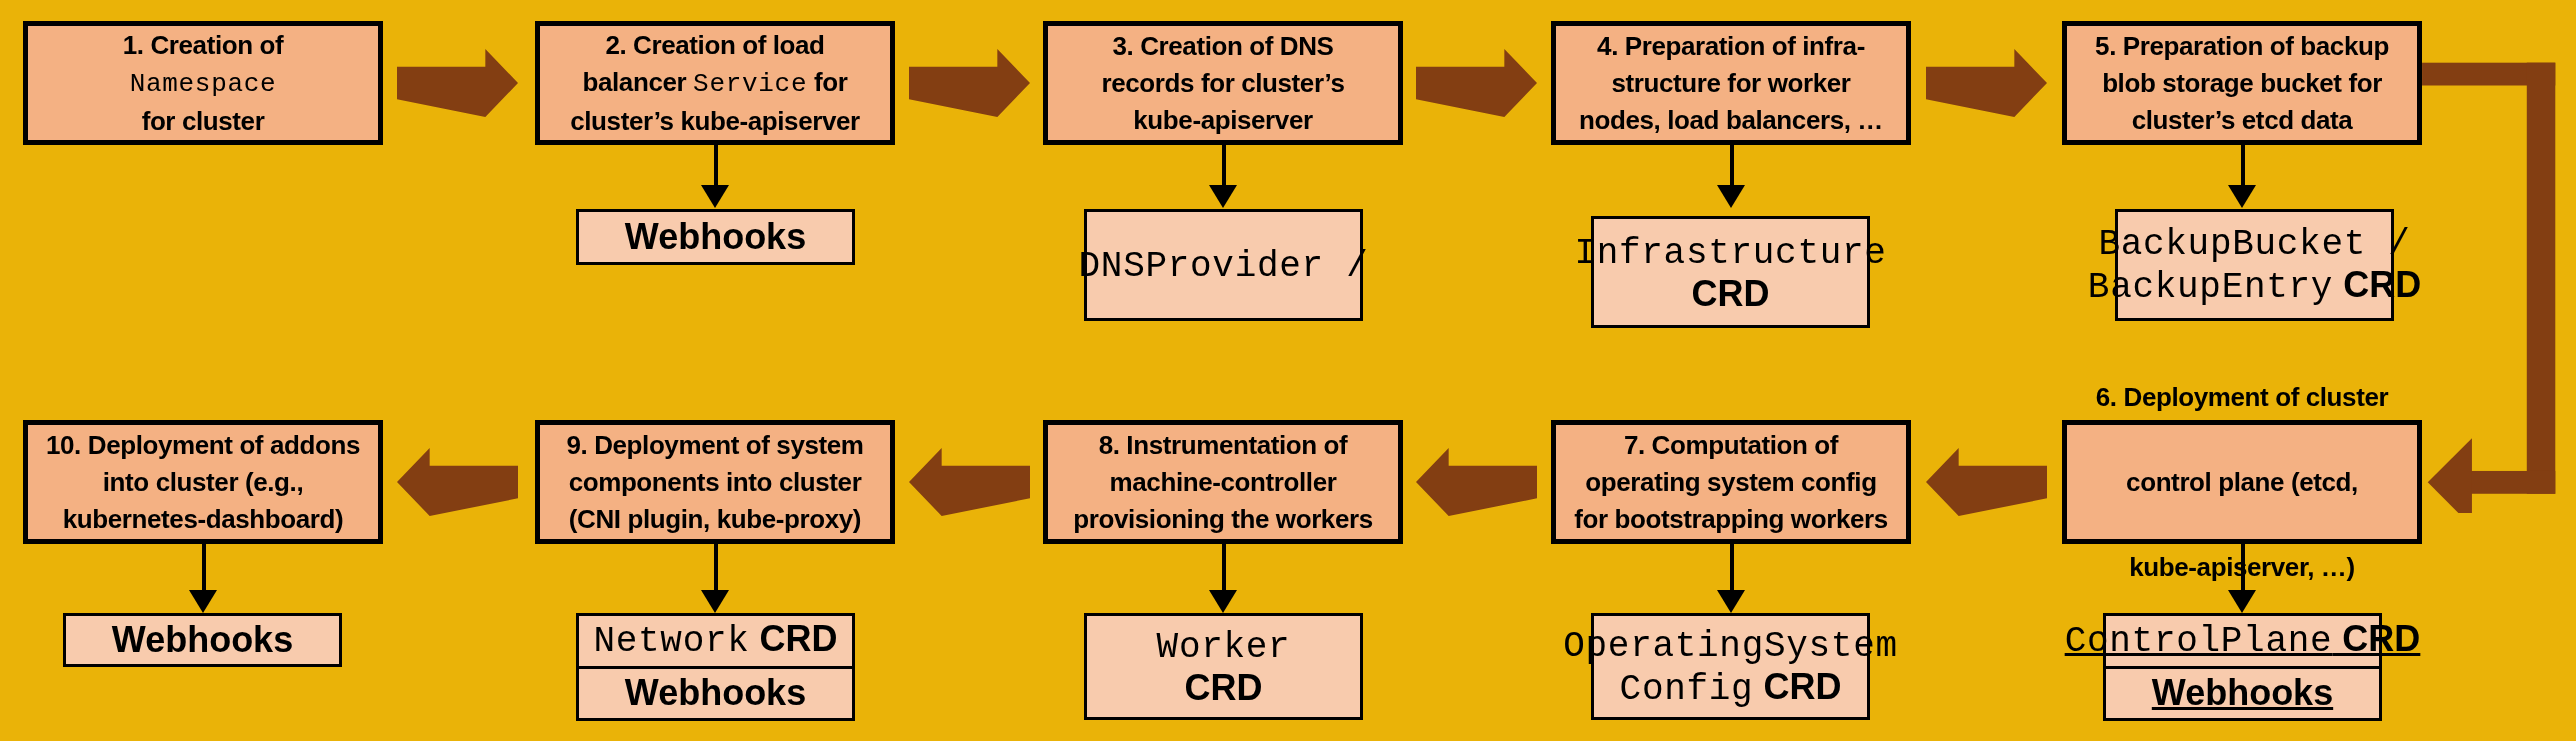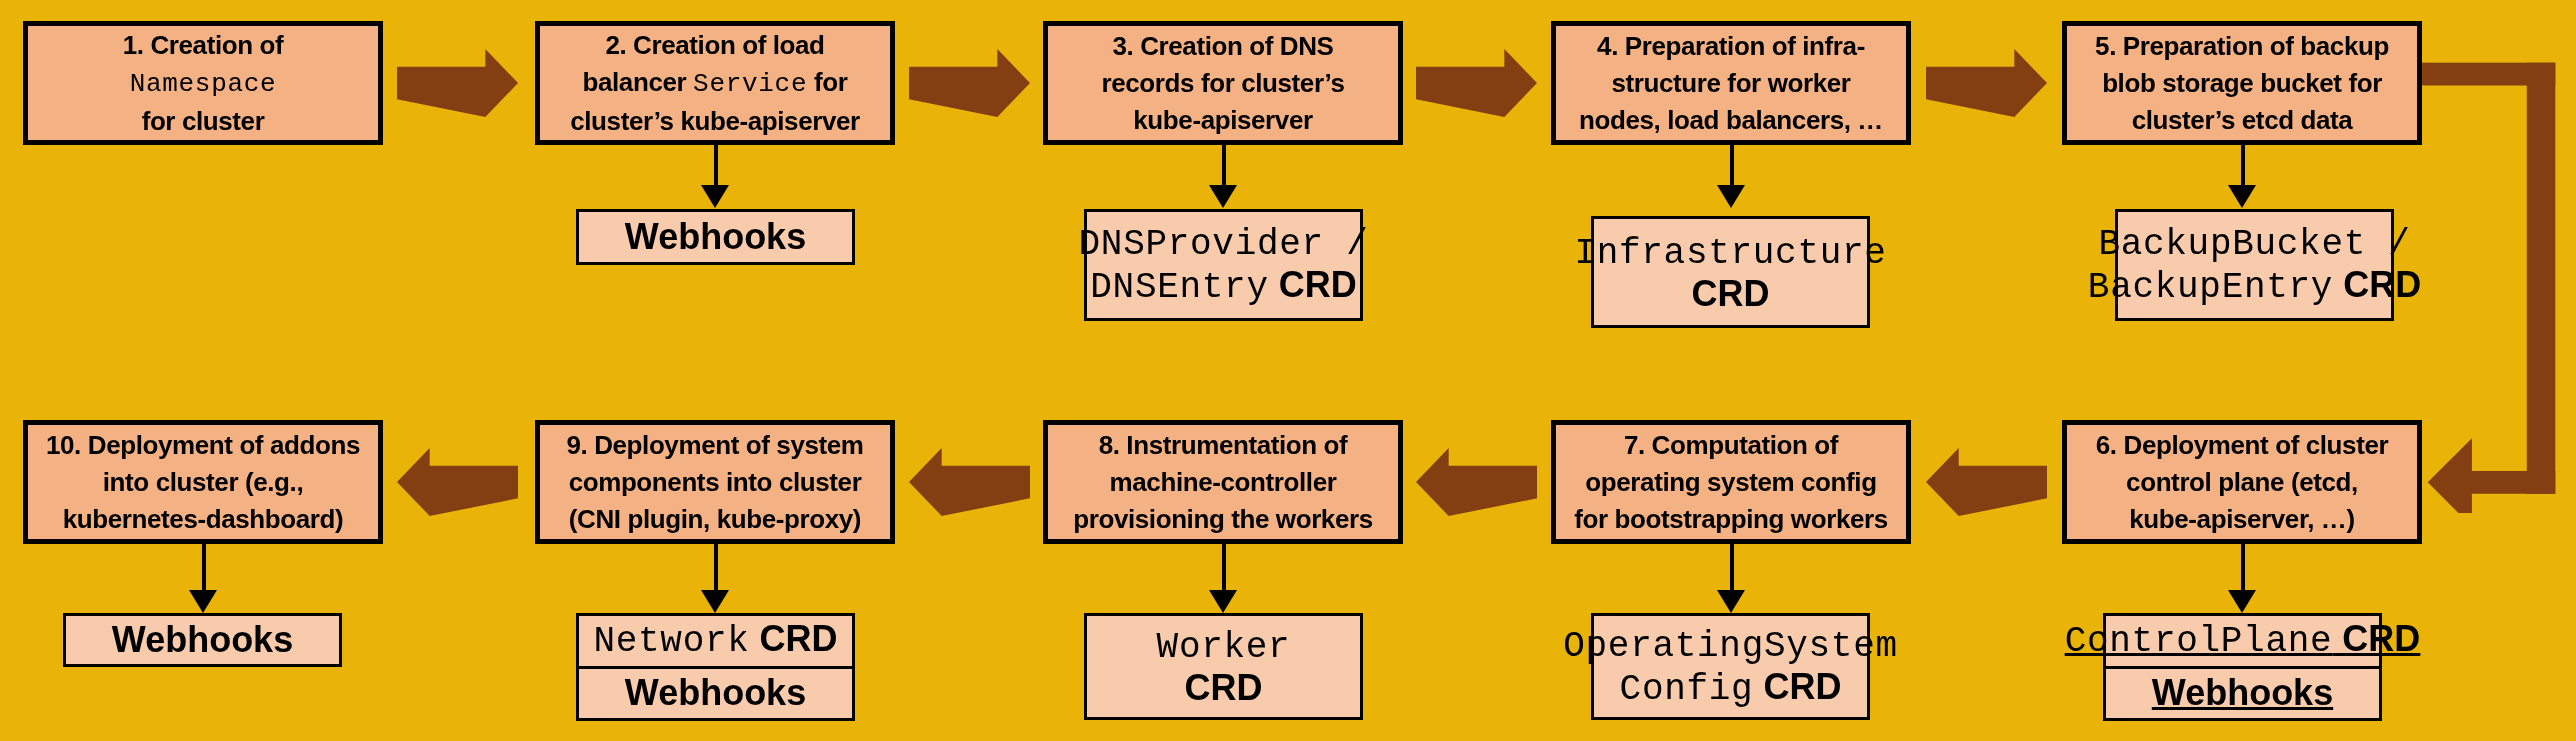--- a/index.html
+++ b/index.html
@@ -100,21 +100,20 @@
       <div class="ln"><span class="seg sans">records for cluster’s</span></div>
       <div class="ln"><span class="seg sans">kube-apiserver</span></div>
     </div>
     <div class="conn" style="left: 1209px; top: 145px; height: 63px;">
       <div class="cline" style="height: 42px;"></div>
       <div class="chead"></div>
     </div>
     <div class="sub" style="left: 1084px; top: 209px; height: 112px;">
       <div class="cell">
         <div class="ln"><span class="seg mono">DNSProvider /</span></div>
-        <div class="ln"><span class="seg mono">DNSEntry</span><span class="seg sans"> CRD</span></div>
       </div>
     </div>
     <div class="step" style="left: 1551px; top: 21.4px;">
       <div class="ln"><span class="seg sans">4. Preparation of infra-</span></div>
       <div class="ln"><span class="seg sans">structure for worker</span></div>
       <div class="ln"><span class="seg sans">nodes, load balancers, …</span></div>
     </div>
     <div class="conn" style="left: 1717px; top: 145px; height: 63px;">
       <div class="cline" style="height: 42px;"></div>
       <div class="chead"></div>
@@ -133,21 +132,21 @@
     <div class="conn" style="left: 2228px; top: 145px; height: 63px;">
       <div class="cline" style="height: 42px;"></div>
       <div class="chead"></div>
     </div>
     <div class="sub" style="left: 2103px; top: 209px; height: 112px; margin-left: 12px;">
       <div class="cell">
         <div class="ln"><span class="seg mono">BackupBucket /</span></div>
         <div class="ln"><span class="seg mono">BackupEntry</span><span class="seg sans"> CRD</span></div>
       </div>
     </div>
-    <div class="step" style="left: 2062px; top: 420px;">
+    <div class="step" style="left: 2062px; top: 420px; gap: 48px;">
       <div class="ln"><span class="seg sans">6. Deployment of cluster</span></div>
       <div class="ln"><span class="seg sans">control plane (etcd,</span></div>
       <div class="ln"><span class="seg sans">kube-apiserver, …)</span></div>
     </div>
     <div class="conn" style="left: 2228px; top: 544px; height: 69px;">
       <div class="cline" style="height: 48px;"></div>
       <div class="chead"></div>
     </div>
     <div class="sub" style="left: 2103px; top: 613px; height: 108px; text-decoration: underline;">
       <div class="cell">

